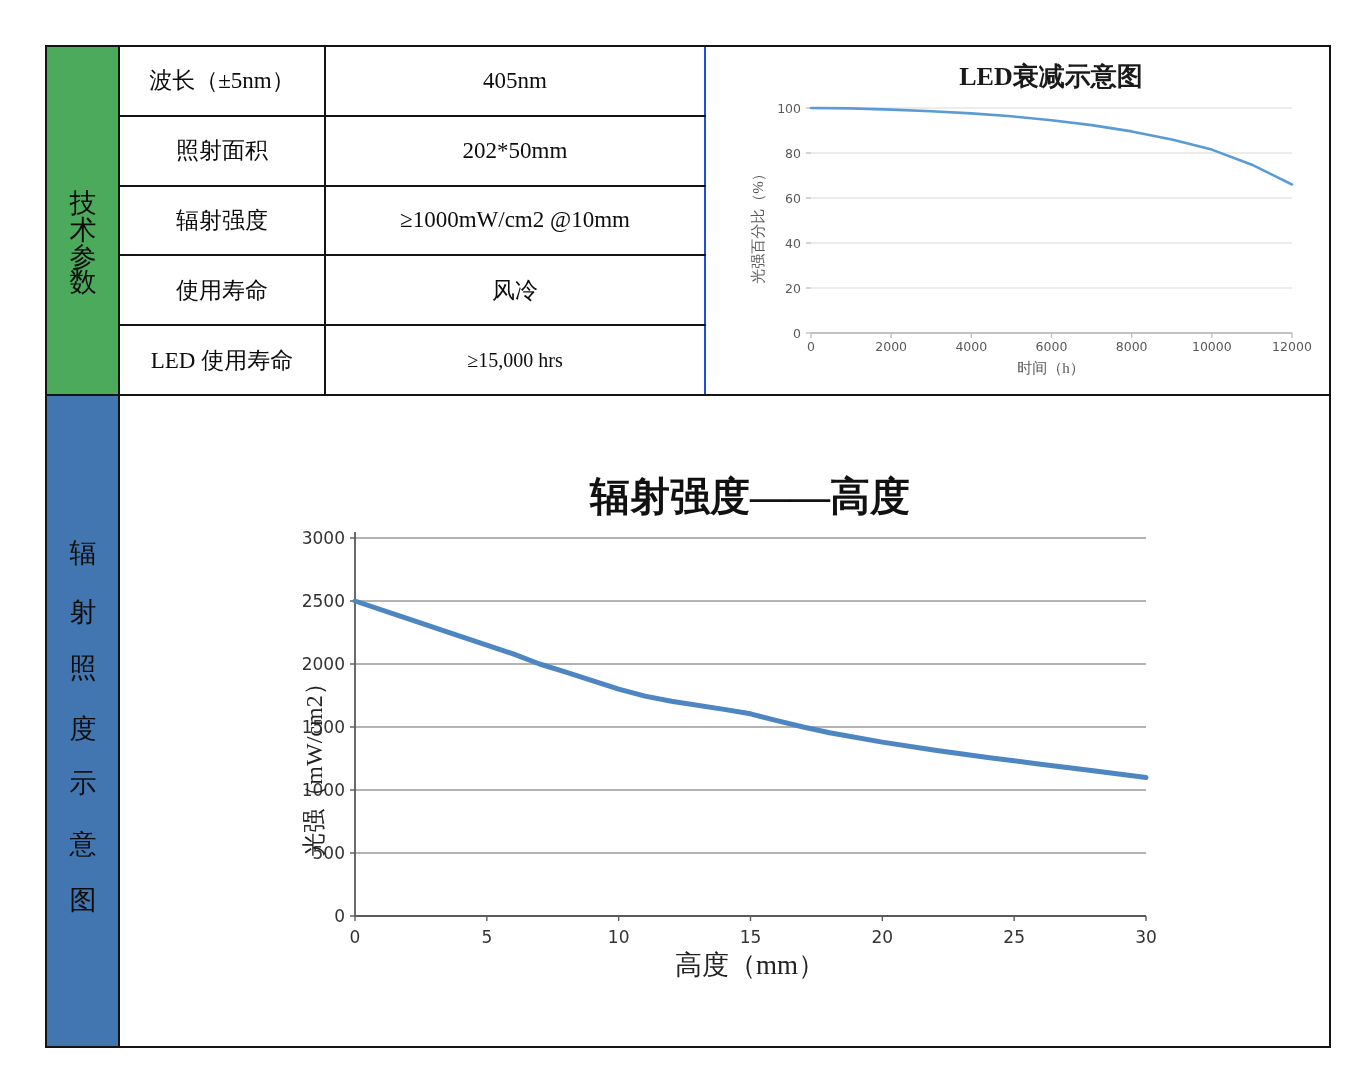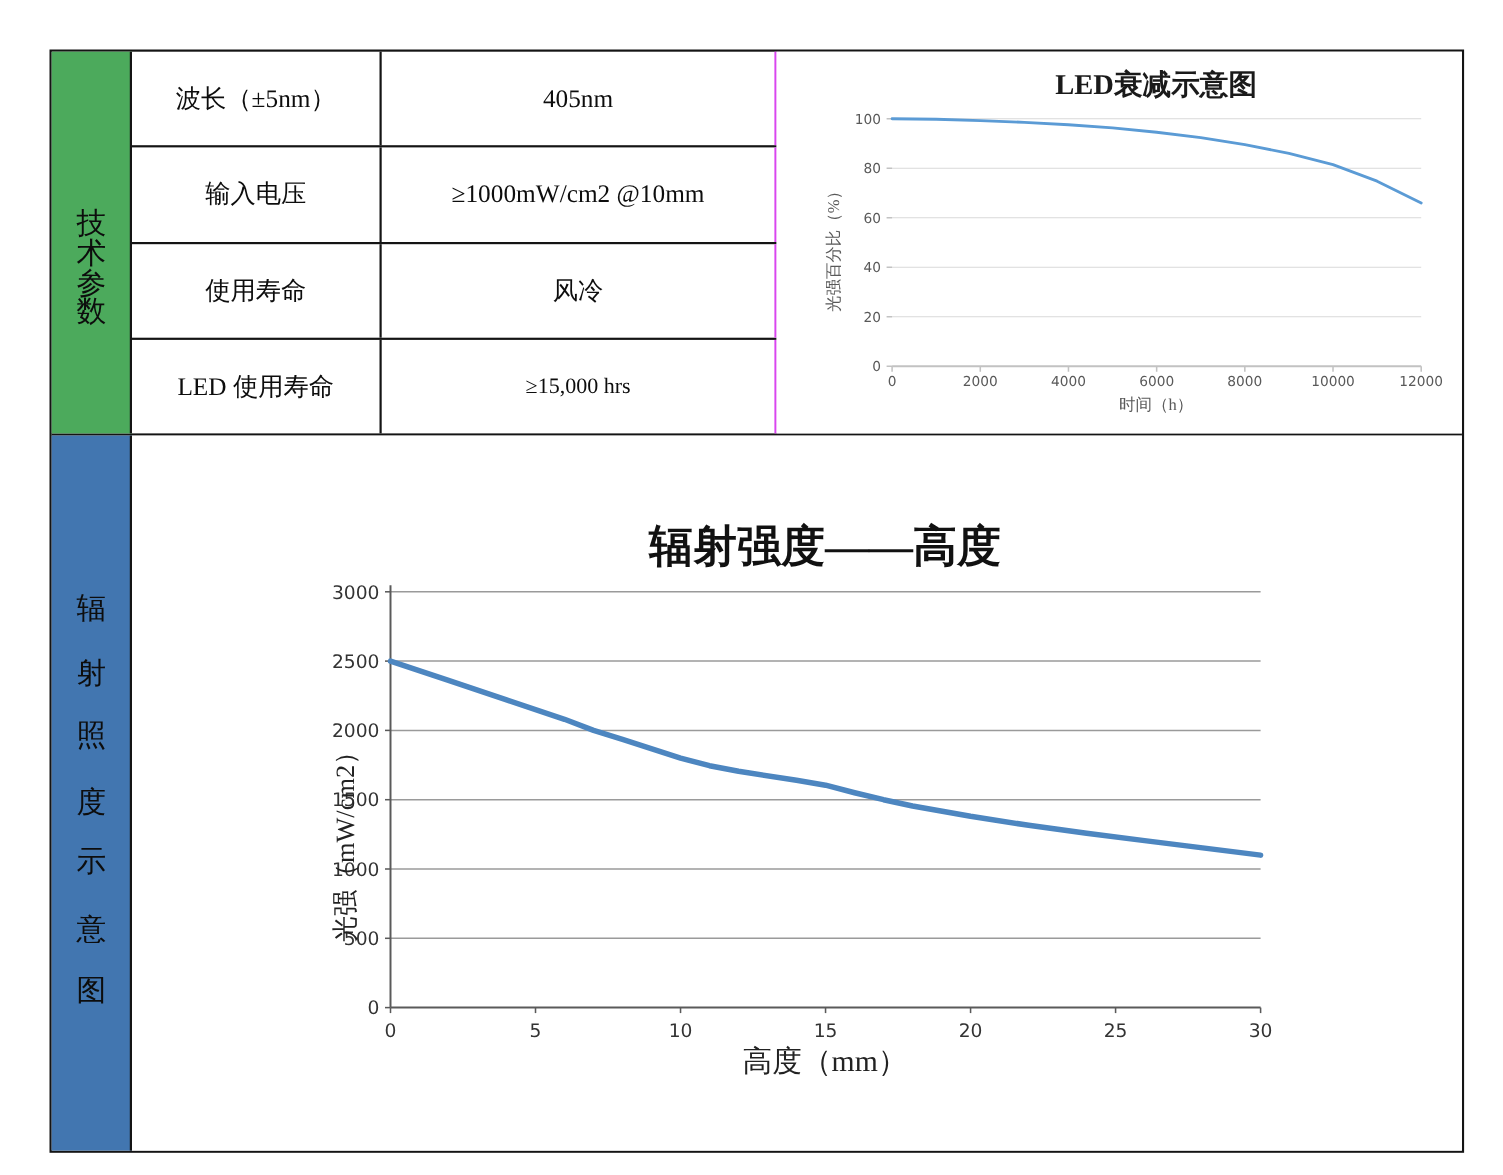--- a/index.html
+++ b/index.html
@@ -25,22 +25,22 @@
     writing-mode:vertical-rl; text-orientation:upright;
     color:#0d0d0d; font-size:27px; line-height:1;
     font-family:"Liberation Serif", serif;
   }
   .vtext.green-t { letter-spacing:27px; }
   .vtext.blue-t  { letter-spacing:58px; }
   .spec-table { width:586px; flex:0 0 586px; display:flex; flex-direction:column; }
   .spec-row { flex:1; display:flex; border-bottom:2px solid #141414; }
   .spec-row:last-child { border-bottom:none; }
   .cell { display:flex; align-items:center; justify-content:center; font-size:23px; color:#0d0d0d; }
-  .cell.label { width:227px; border-right:2px solid #141414; }
-  .cell.value { flex:1; border-right:2px solid #d946ef; }
+  .cell.label { width:206px; border-right:2px solid #141414; }
+  .cell.value { flex:1; border-right:2px solid #1d4ed8; }
   .cell.value.big-ge { font-size:20px; }
   .chart-cell { flex:1; position:relative; background:#fff; }
   .chart-cell svg { position:absolute; left:0; top:0; }
 </style>
 </head>
 <body>
 
 <div class="canvas">
   <div class="outer">
 
@@ -48,21 +48,25 @@
       <div class="sidebar green">
         <span class="vtext green-t">技术参数</span>
       </div>
 
       <div class="spec-table">
         <div class="spec-row">
           <div class="cell label">波长（±5nm）</div>
           <div class="cell value">405nm</div>
         </div>
         <div class="spec-row">
-          <div class="cell label">输入电压</div>
+          <div class="cell label">照射面积</div>
+          <div class="cell value">202*50mm</div>
+        </div>
+        <div class="spec-row">
+          <div class="cell label">辐射强度</div>
           <div class="cell value">≥1000mW/cm2 @10mm</div>
         </div>
         <div class="spec-row">
           <div class="cell label">使用寿命</div>
           <div class="cell value">风冷</div>
         </div>
         <div class="spec-row">
           <div class="cell label">LED 使用寿命</div>
           <div class="cell value big-ge">≥15,000 hrs</div>
         </div>

